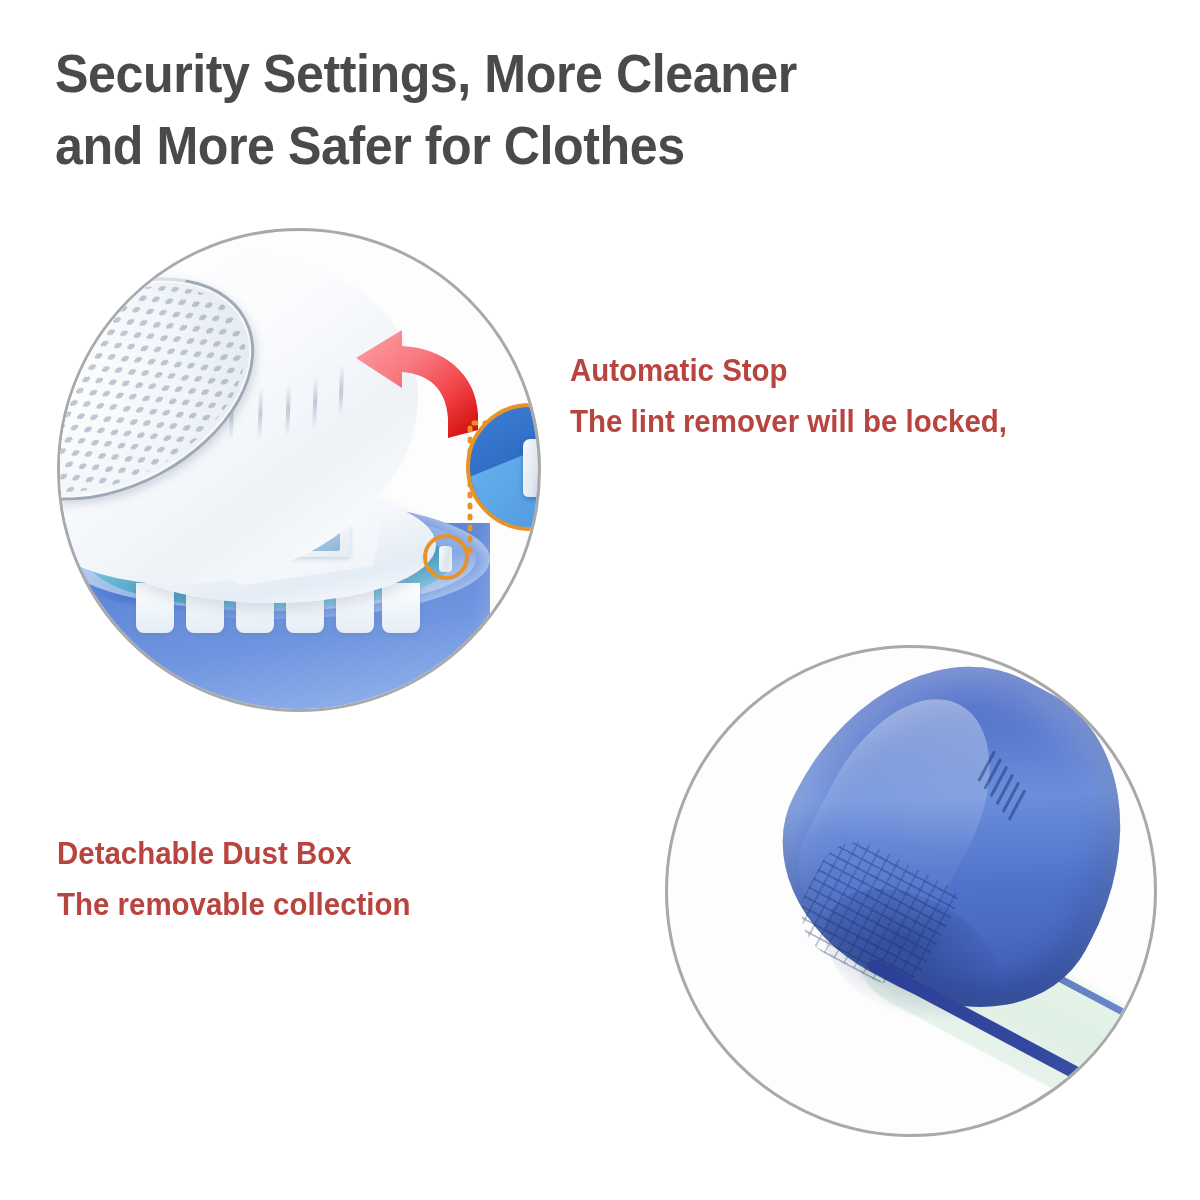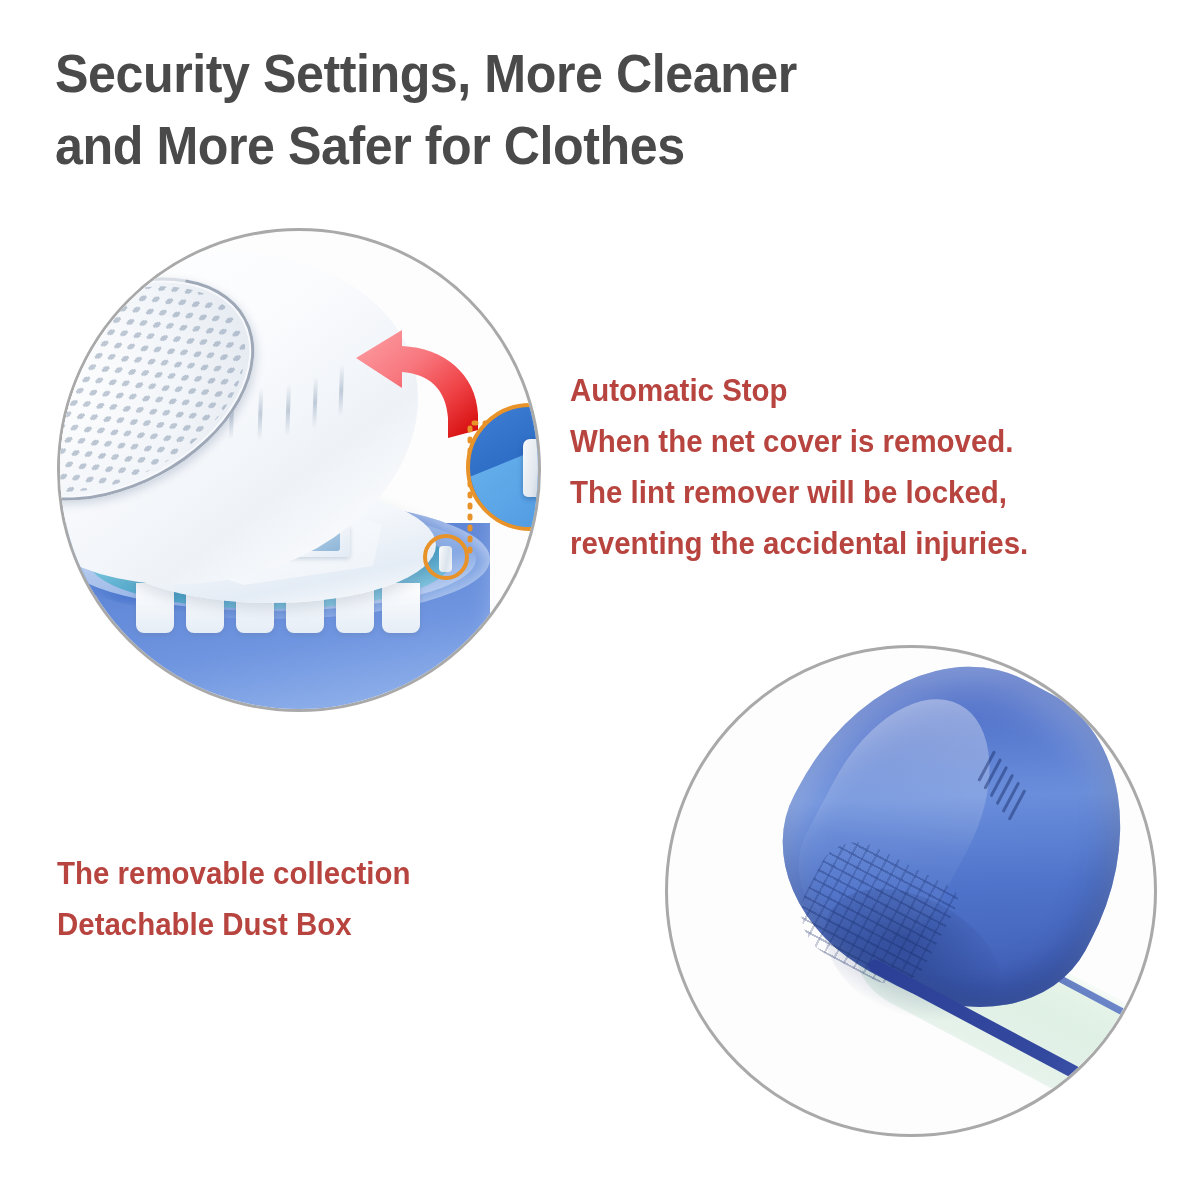--- a/index.html
+++ b/index.html
@@ -32,21 +32,21 @@
   .block .hd {
     font-size:31px; font-weight:bold; line-height:1.0;
     transform:scaleX(0.95); transform-origin:left center;
     white-space:nowrap;
   }
   .block .ln {
     font-size:31px; font-weight:bold; line-height:1.0;
     transform:scaleX(0.95); transform-origin:left center;
     white-space:nowrap;
   }
-  .block .row { height:51px; display:flex; align-items:flex-end; }
+  .block .row { height:51px; display:flex; align-items:flex-start; }
 
   #block-auto { left:570px; top:355px; }
   #block-dust { left:57px; top:838px; }
 
   
   .photo-circle {
     position:absolute;
     border-radius:50%;
     border:3px solid #a9a9a9;
     background:#fdfdfd;
@@ -416,36 +416,30 @@
       </div>
 
     </div>
   </div>
 
   <div class="block" id="block-auto">
     <div class="row">
         <div class="hd">Automatic Stop</div>
       </div>
     <div class="row">
-        <div class="ln">When the net cover is removed.</div>
-      </div>
-    <div class="row">
         <div class="ln">The lint remover will be locked,</div>
-      </div>
-    <div class="row">
-        <div class="ln">reventing the accidental injuries.</div>
       </div>
   </div>
 
   <div class="block" id="block-dust">
     <div class="row">
+        <div class="hd">Detachable Dust Box</div>
+      </div>
+    <div class="row">
         <div class="ln">The removable collection</div>
-      </div>
-    <div class="row">
-        <div class="hd">Detachable Dust Box</div>
       </div>
   </div>
 
   <div class="photo-circle" id="circle-bottom">
     <div class="inner">
       <div class="dust-band"></div>
       <div class="dust-band-line2"></div>
       <div class="dust-body"></div>
       <div class="dust-nose-shadow"></div>
       <div class="dust-gloss"></div>

